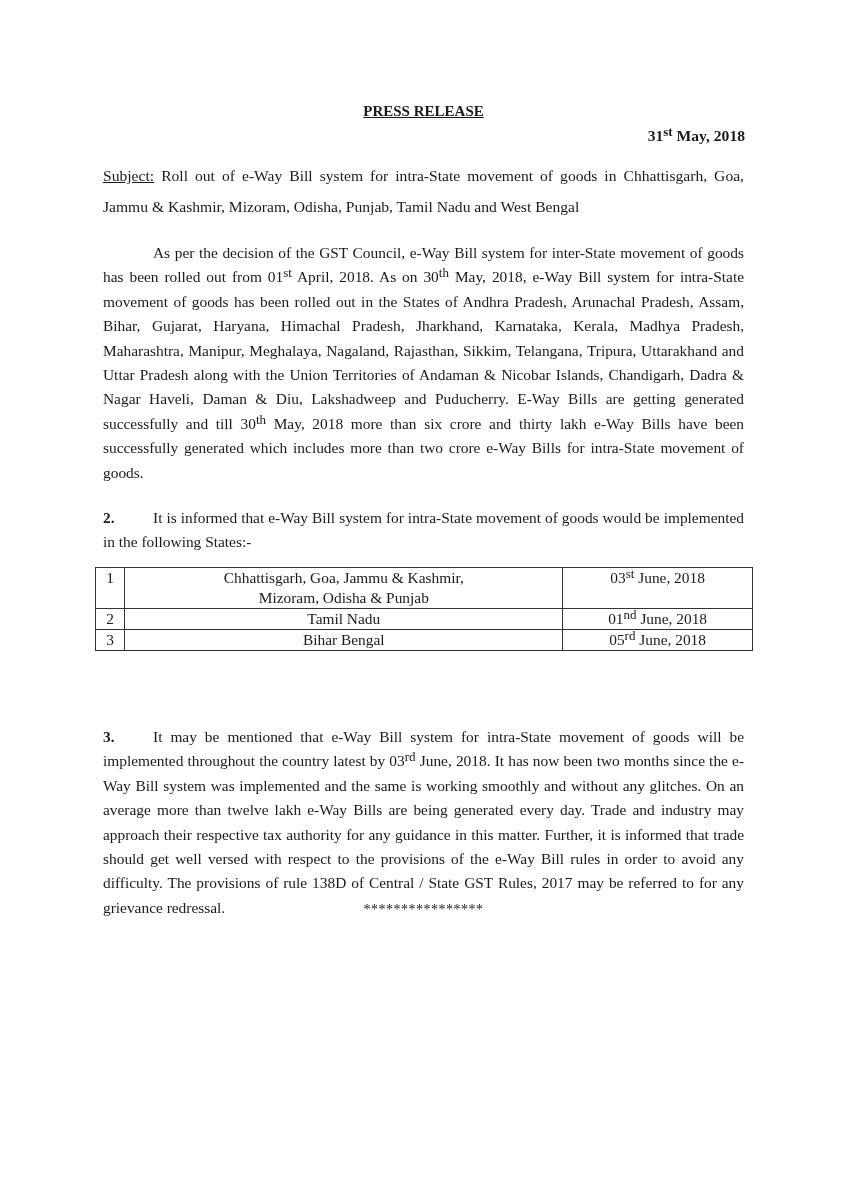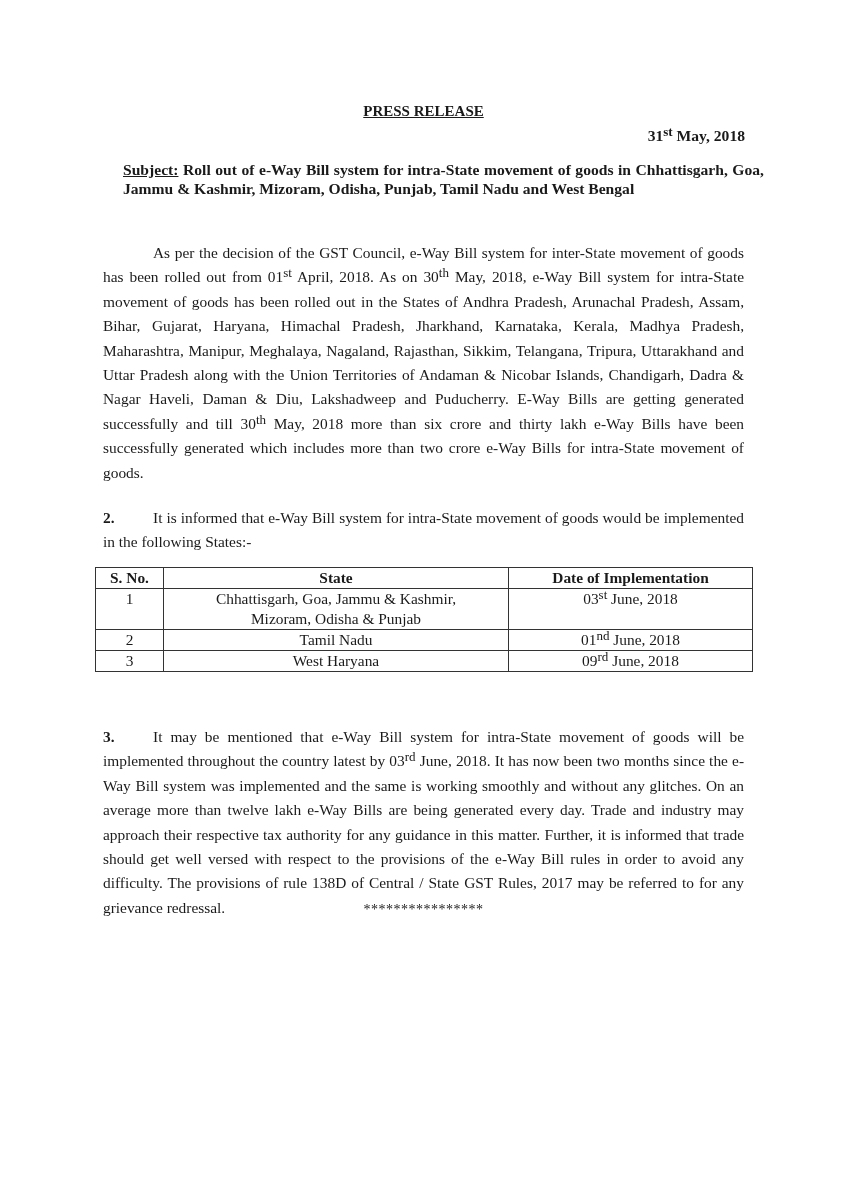--- a/index.html
+++ b/index.html
@@ -3,22 +3,22 @@
   <meta charset="utf-8">
   <style>
     html, body { margin: 0; padding: 0; background: #ffffff; }
     body { width: 848px; height: 1200px; position: relative; overflow: hidden;
            font-family: "Liberation Serif", serif; color: #1a1a1a; font-size: 15.4px; }
     .page { position: absolute; left: 103px; top: 0; width: 641px; }
     .title { position: absolute; left: 0; width: 100%; top: 103px; text-align: center;
              font-weight: bold; text-decoration: underline; font-size: 15px; }
     .date { position: absolute; right: -1px; top: 127px; font-weight: bold; font-size: 15.6px; }
     sup { font-size: 13px; vertical-align: 5px; line-height: 0; }
-    .subject { position: absolute; top: 160px; left: 0; width: 100%; font-weight: bold;
-               text-align: justify; line-height: 19px; font-size: 15.6px; margin-left: 20px; }
+    .subject { position: absolute; top: 160px; left: 0; width: 100%; font-weight: normal;
+               text-align: justify; line-height: 31px; font-size: 15.6px; }
     .subject .lbl { text-decoration: underline; }
     .para { position: absolute; left: 0; width: 100%; text-align: justify; line-height: 24.4px; }
     .p1 { top: 241px; text-indent: 50px; }
     .p2 { top: 506px; }
     .p3 { top: 706px; margin-top: 19px; }
     .num { font-weight: bold; display: inline-block; width: 50px; }
     table.states { position: absolute; left: -8px; top: 567px; width: 658px;
                    border-collapse: collapse; font-size: 15.4px; }
     table.states td, table.states th { border: 1px solid #333; padding: 0 4px; text-align: center;
                    line-height: 20px; vertical-align: top; }
@@ -35,39 +35,34 @@
   <div class="date"><span>31</span><sup>st</sup><span> May, 2018</span></div>
 
   <div class="subject"><span class="lbl">Subject:</span><span> Roll out of e-Way Bill system for intra-State movement of goods in Chhattisgarh, Goa, Jammu &amp; Kashmir, Mizoram, Odisha, Punjab, Tamil Nadu and West Bengal</span></div>
 
   <div class="para p1"><span>As per the decision of the GST Council, e-Way Bill system for inter-State movement of goods has been rolled out from 01</span><sup>st</sup><span> April, 2018. As on 30</span><sup>th</sup><span> May, 2018, e-Way Bill system for intra-State movement of goods has been rolled out in the States of Andhra Pradesh, Arunachal Pradesh, Assam, Bihar, Gujarat, Haryana, Himachal Pradesh, Jharkhand, Karnataka, Kerala, Madhya Pradesh, Maharashtra, Manipur, Meghalaya, Nagaland, Rajasthan, Sikkim, Telangana, Tripura, Uttarakhand and Uttar Pradesh along with the Union Territories of Andaman &amp; Nicobar Islands, Chandigarh, Dadra &amp; Nagar Haveli, Daman &amp; Diu, Lakshadweep and Puducherry.  E-Way Bills are getting generated successfully and till 30</span><sup>th</sup><span> May, 2018 more than six crore and thirty lakh e-Way Bills have been successfully generated which includes more than two crore e-Way Bills for intra-State movement of goods.</span></div>
 
   <div class="para p2"><span class="num">2.</span><span>It is informed that e-Way Bill system for intra-State movement of goods would be implemented in the following States:-</span></div>
 
   <table class="states">
     <tbody>
-        <tr>
-      <th class="c1">S. No.</th>
-      <th class="c2">State</th>
-      <th>Date of Implementation</th>
-    </tr>
     <tr>
       <td>1</td>
       <td><span>Chhattisgarh, Goa, Jammu &amp; Kashmir,</span><br><span>Mizoram, Odisha  &amp; Punjab</span></td>
       <td><span>03</span><sup>st</sup><span> June, 2018</span></td>
     </tr>
     <tr>
       <td>2</td>
       <td>Tamil Nadu</td>
       <td><span>01</span><sup>nd</sup><span> June, 2018</span></td>
     </tr>
     <tr>
       <td>3</td>
-      <td>West Haryana</td>
-      <td><span>09</span><sup>rd</sup><span> June, 2018</span></td>
+      <td>Bihar Bengal</td>
+      <td><span>05</span><sup>rd</sup><span> June, 2018</span></td>
     </tr>
   </tbody>
     </table>
 
   <div class="para p3"><span class="num">3.</span><span>It may be mentioned that e-Way Bill system for intra-State movement of goods will be implemented throughout the country latest by 03</span><sup>rd</sup><span> June, 2018. It has now been two months since the e-Way Bill system was implemented and the same is working smoothly and without any glitches. On an average more than twelve lakh e-Way Bills are being generated every day. Trade and industry may approach their respective tax authority for any guidance in this matter. Further, it is informed that trade should get well versed with respect to the provisions of the e-Way Bill rules in order to avoid any difficulty. The provisions of rule 138D of Central / State GST Rules, 2017 may be referred to for any grievance redressal.</span></div>
 
   <div class="stars">****************</div>
 </div>
 
 </body></html>

